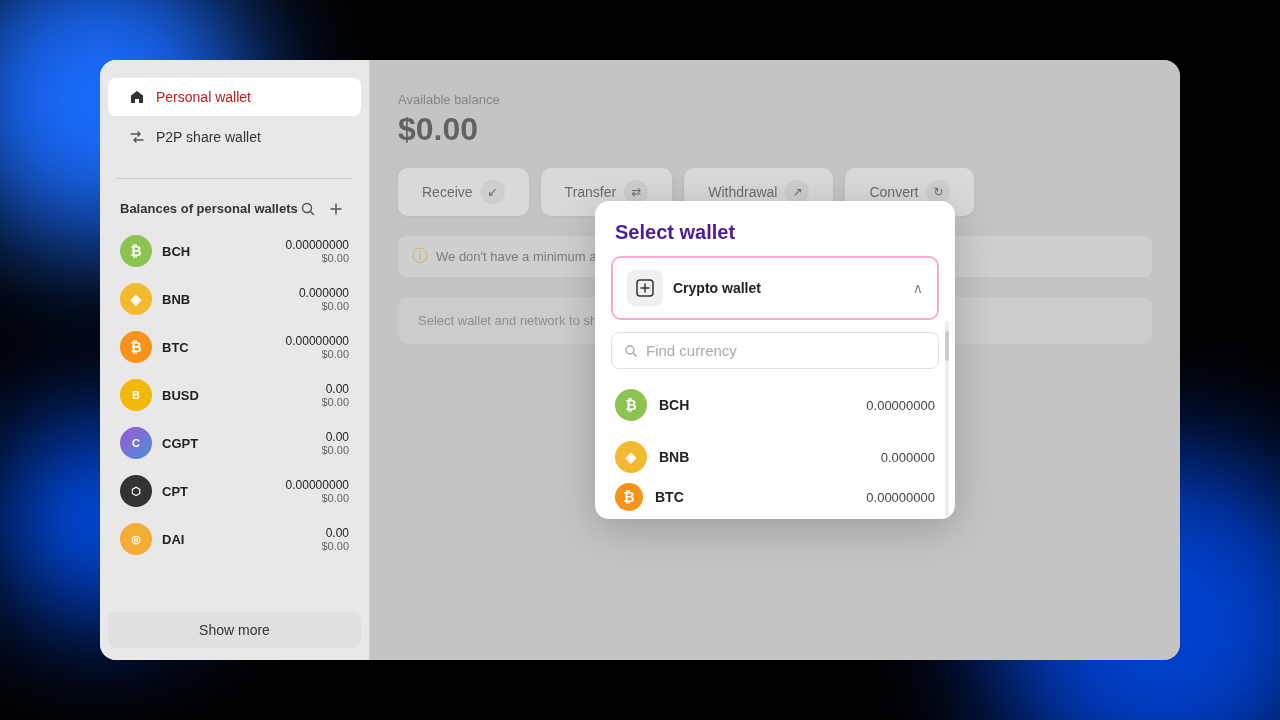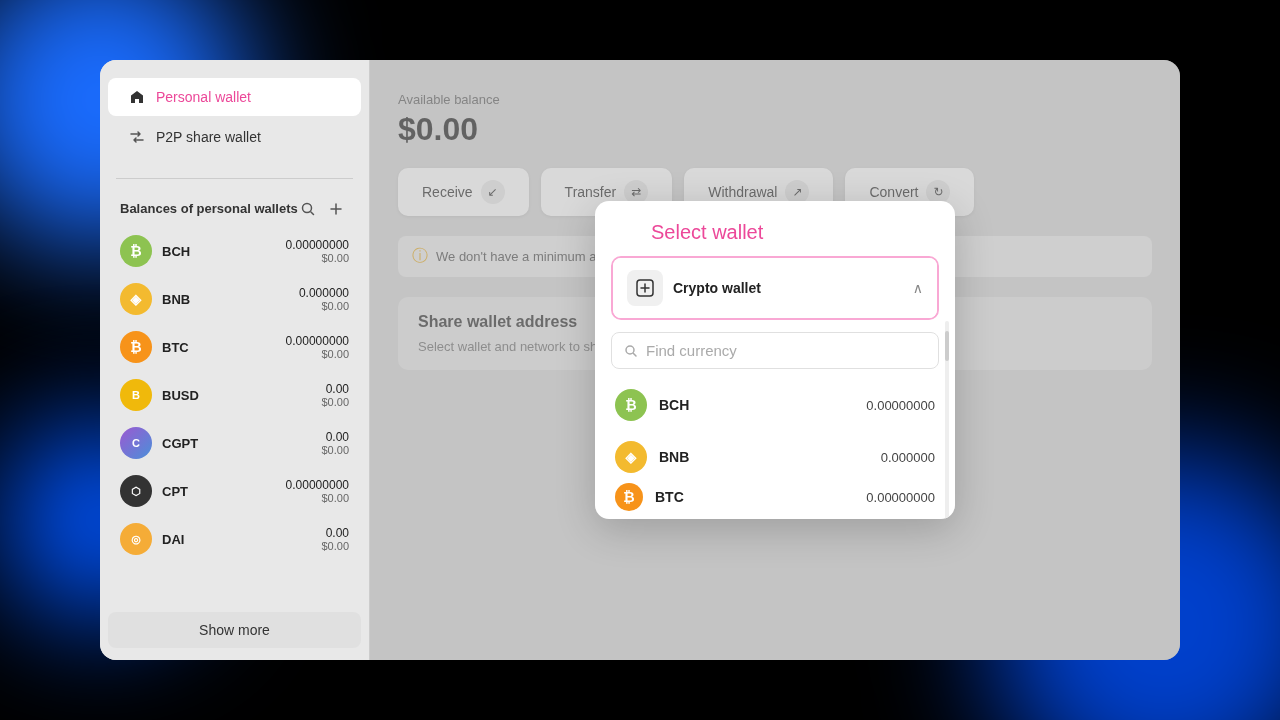--- a/index.html
+++ b/index.html
@@ -69,21 +69,21 @@
       cursor: pointer;
       border-radius: 8px;
       margin: 2px 8px;
       font-size: 14px;
       color: #333;
       font-weight: 500;
     }
 
     .sidebar-item.active {
       background: #fff;
-      color: #ec4899;
+      color: #b91c1c;
     }
 
     .sidebar-icon {
       width: 18px;
       height: 18px;
       display: flex;
       align-items: center;
       justify-content: center;
       color: #555;
     }
@@ -295,23 +295,22 @@
       background: #fff;
       border-radius: 14px;
       box-shadow: 0 10px 40px rgba(0,0,0,0.2);
       z-index: 20;
       overflow: hidden;
     }
 
     .modal-header {
       padding: 20px 20px 12px;
       font-size: 20px;
-      font-weight: 400;
-      color: #ec4899;
-      margin-left: 36px;
+      font-weight: 700;
+      color: #4c1d95;
     }
 
     .modal-wallet-selector {
       margin: 0 16px 12px;
       border: 2px solid #f9a8d4;
       border-radius: 10px;
       overflow: hidden;
     }
 
     .wallet-selector-row {
@@ -570,21 +569,20 @@
         <div class="action-btn-icon">↻</div>
       </button>
     </div>
 
     <div class="info-banner">
       <span class="info-icon">ⓘ</span>
       <span>We don't have a minimum amount requirement for receiving</span>
     </div>
 
     <div class="share-wallet-section">
-      <p class="share-wallet-title">Share wallet address</p>
       <p class="share-wallet-desc">Select wallet and network to share wallet address</p>
     </div>
 
     <div class="overlay">
 
       <div class="modal" style="position:relative; transform: none; top: auto; left: auto;">
         <div class="modal-header">Select wallet</div>
 
         <div class="modal-wallet-selector">
           <div class="wallet-selector-row">

